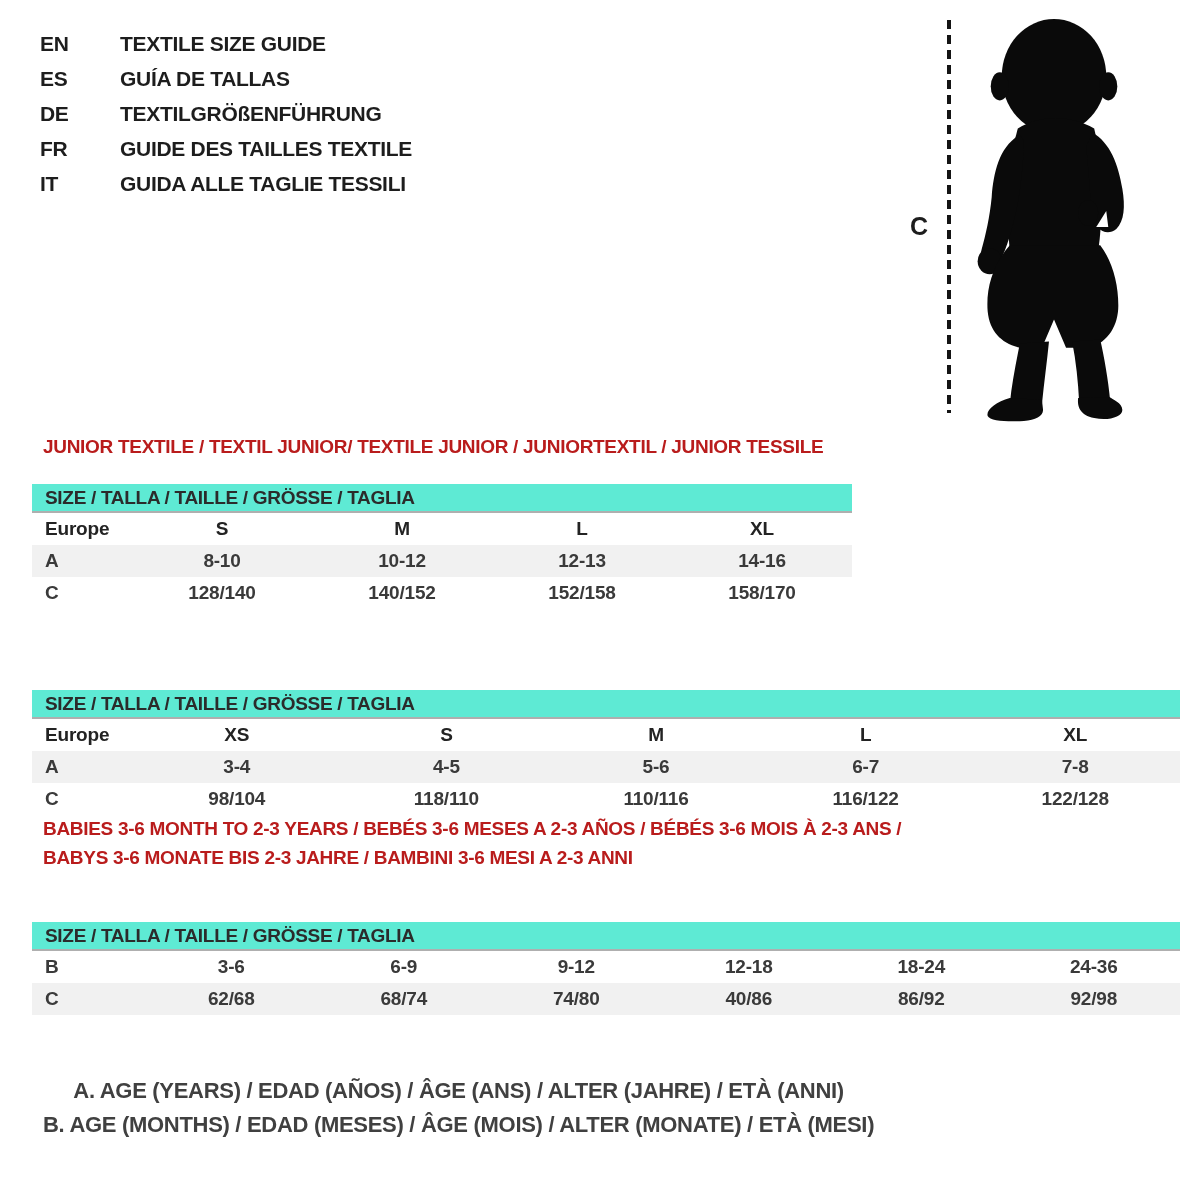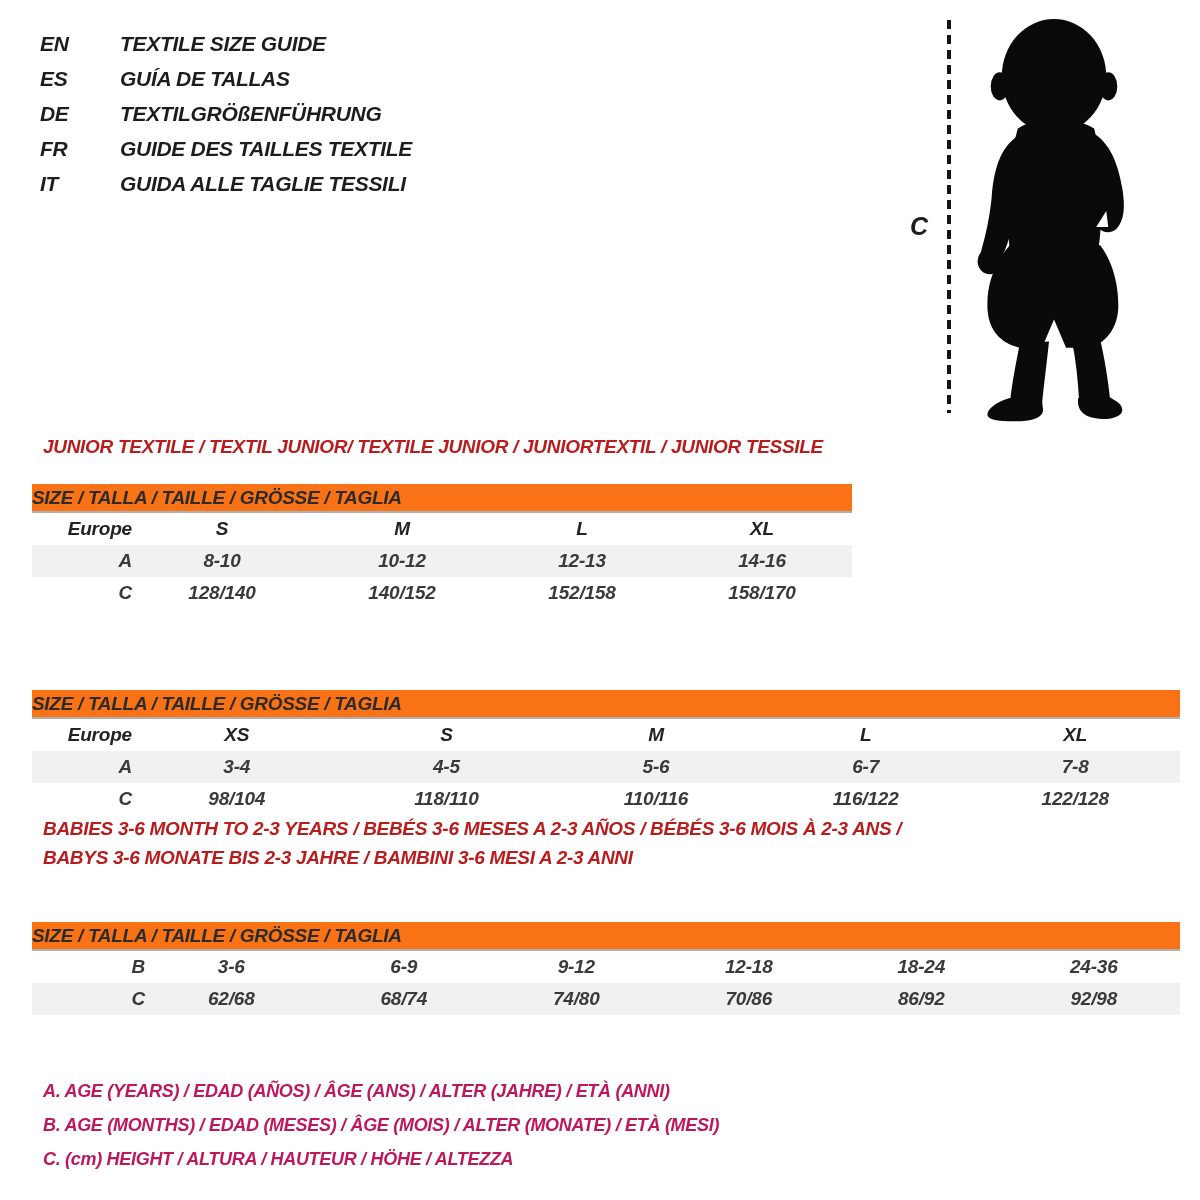--- a/index.html
+++ b/index.html
@@ -1,18 +1,18 @@
 <!DOCTYPE html>
 <html><head>
 <meta charset="utf-8">
 <style>
   html,body{margin:0;padding:0;background:#fff;}
   .canvas{
     position:relative;width:1200px;height:1188px;background:#ffffff;
-    font-family:"Liberation Sans",sans-serif;color:#1d1d1d;overflow:hidden;font-style:italic;
+    font-family:"Liberation Sans",sans-serif;color:#1d1d1d;overflow:hidden;
   }
   
   .lang-list{position:absolute;left:40px;top:26px;}
   .lang-row{display:flex;height:35px;align-items:center;}
   .lang-code{width:80px;font-weight:bold;font-size:21px;letter-spacing:-0.3px;}
   .lang-title{font-weight:bold;font-size:21px;letter-spacing:-0.3px;}
   
   .measure-line{
     position:absolute;left:947px;top:20px;width:4px;height:393px;
     background:repeating-linear-gradient(to bottom,#141414 0 9px,transparent 9px 15px);
@@ -20,34 +20,34 @@
   .measure-label{position:absolute;left:910px;top:212px;font-weight:bold;font-size:25px;}
   .silhouette{position:absolute;left:958px;top:12px;}
   
   .section-title{
     position:absolute;left:43px;font-weight:bold;font-size:19px;
     letter-spacing:-0.3px;white-space:nowrap;color:#b91c1c;
   }
   .title-sub{font-size:13px;vertical-align:baseline;position:relative;top:4px;}
   .size-table{position:absolute;left:32px;}
   .t-header{
-    height:27px;background:#f97316;border-bottom:2px solid #afafaf;
-    font-weight:bold;font-size:19px;line-height:27px;
+    height:27px;background:#5eead4;border-bottom:2px solid #afafaf;
+    font-weight:bold;font-size:19px;line-height:27px;padding-left:13px;
     color:#2b2b2b;letter-spacing:-0.3px;
   }
   .t-row{display:flex;height:32px;align-items:center;font-weight:bold;font-size:19px;letter-spacing:-0.2px;}
   .t-row.shaded{background:#f1f1f1;}
   .t-row.size-row{color:#232323;}
   .t-row.value-row{color:#3a3a3a;}
-  .t-label{width:100px;padding-left:13px;box-sizing:border-box;text-align:right;}
+  .t-label{width:100px;padding-left:13px;box-sizing:border-box;}
   .babies .t-label{width:113px;}
   .t-cell{flex:1;text-align:center;}
   
   .legend{position:absolute;left:43px;top:1074px;}
-  .legend-line{height:34px;line-height:34px;font-weight:bold;font-size:18px;letter-spacing:-0.3px;color:#be185d;white-space:nowrap;}
+  .legend-line{height:34px;line-height:34px;font-weight:bold;font-size:22px;letter-spacing:-0.3px;color:#404040;white-space:nowrap;text-align:center;}
 </style>
 </head>
 <body>
 
 <div class="canvas">
 
   <div class="lang-list">
     <div class="lang-row">
       <span class="lang-code">EN</span>
       <span class="lang-title">TEXTILE SIZE GUIDE</span>
@@ -156,25 +156,24 @@
       <div class="t-cell">9-12</div>
       <div class="t-cell">12-18</div>
       <div class="t-cell">18-24</div>
       <div class="t-cell">24-36</div>
     </div>
     <div class="t-row value-row shaded">
       <div class="t-label">C</div>
       <div class="t-cell">62/68</div>
       <div class="t-cell">68/74</div>
       <div class="t-cell">74/80</div>
-      <div class="t-cell">70/86</div>
+      <div class="t-cell">40/86</div>
       <div class="t-cell">86/92</div>
       <div class="t-cell">92/98</div>
     </div>
   </div>
 
   <div class="legend">
     <div class="legend-line">A. AGE (YEARS) / EDAD (AÑOS) / ÂGE (ANS) / ALTER (JAHRE) / ETÀ (ANNI)</div>
     <div class="legend-line">B. AGE (MONTHS) / EDAD (MESES) / ÂGE (MOIS) / ALTER (MONATE) / ETÀ (MESI)</div>
-    <div class="legend-line">C. (cm) HEIGHT / ALTURA / HAUTEUR / HÖHE / ALTEZZA</div>
   </div>
 
 </div>
 
 </body></html>

